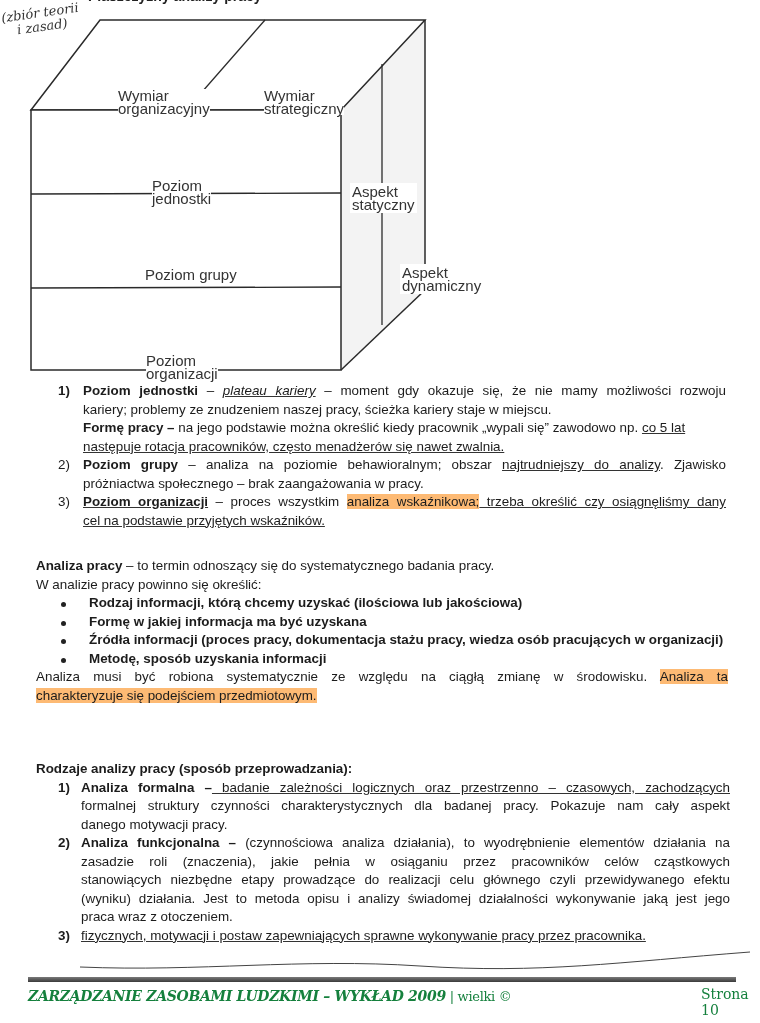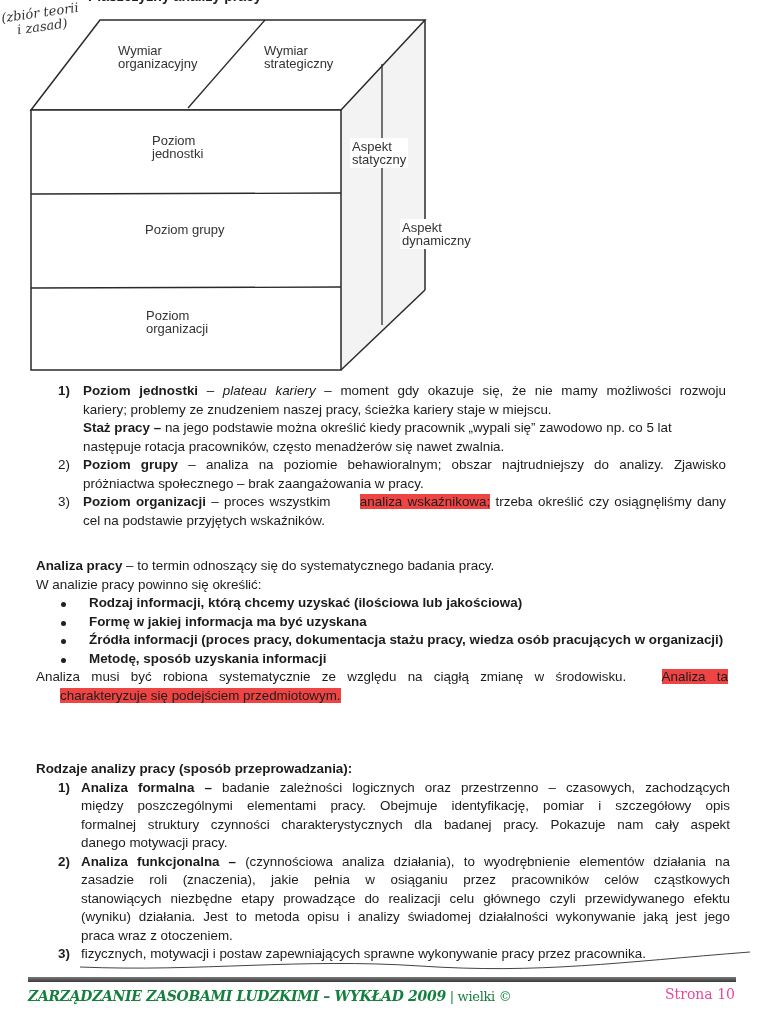--- a/index.html
+++ b/index.html
@@ -11,46 +11,46 @@
   .cut-heading {
     position:absolute; left:88px; top:-12px; font-size:14px; font-weight:bold; color:#222;
   }
   .handnote {
     position:absolute; left:2px; top:6px; font-family:"DejaVu Serif", serif; font-style:italic;
     font-size:13px; color:#333; line-height:14px; transform:rotate(-8deg);
   }
   .handnote .l2 { display:block; padding-left:14px; }
   svg.cube { position:absolute; left:0; top:0; }
   .cube-label {
-    position:absolute; font-size:13px; line-height:13px; color:#333; background:#fff;
+    position:absolute; font-size:15px; line-height:13px; color:#333; background:#fff;margin-top:45px;
   }
   .text-block { position:absolute; font-size:13.4px; line-height:18.5px; color:#1c1c1c; }
   .list-item { position:relative; }
   .num { position:absolute; font-weight:bold; }
   b { font-weight:bold; }
   .jline { display:block; text-align:justify; text-align-last:justify; white-space:nowrap; }
   .line { display:block; white-space:nowrap; }
-  .ul { text-decoration-color:#333; }
-  .hl { background:#ef4444;margin-left:24px; }
+  .ul { text-decoration:underline; text-decoration-color:#333; }
+  .hl { background:#fdba74; }
   .bullet-list { margin:0; padding:0; list-style:none; }
   .bullet-list li { position:relative; padding-left:28px; }
   .bullet-list li::before {
     content:""; position:absolute; left:0; top:8px; width:5px; height:5px; border-radius:50%; background:#222;
   }
   .footer-rule {
     position:absolute; left:28px; top:977px; width:708px; height:5px;
     background:linear-gradient(#7a7a7a,#3a3a3a);
   }
   .footer-left {
     position:absolute; left:28px; top:988px; font-family:"DejaVu Serif", serif; font-size:14px;
     font-style:italic; font-weight:bold; color:#15803d; letter-spacing:-0.3px;
   }
   .footer-left .author { font-weight:normal; font-style:normal; font-size:13px; }
   .footer-right {
-    position:absolute; left:665px; top:986px; font-family:"DejaVu Serif", serif; font-size:14px; color:#ec4899;
+    position:absolute; left:701px; top:986px; font-family:"DejaVu Serif", serif; font-size:14px; color:#15803d;
   }
   .squiggle { position:absolute; left:0; top:0; pointer-events:none; }
 </style>
 </head>
 <body>
 
 <div class="cut-heading">Płaszczyzny analizy pracy</div>
 <div class="handnote">
   <span>(zbiór teorii</span>
   <span class="l2">i zasad)</span>
@@ -94,21 +94,21 @@
 <div class="cube-label" style="left:400px;top:219px;padding:2px 2px;">
   <span>Aspekt</span><br>
   <span>dynamiczny</span>
 </div>
 
 <div class="text-block" style="left:58px;top:382px;width:668px;">
   <div class="list-item" style="padding-left:25px;">
     <span class="num" style="left:0;">1)</span>
     <span class="jline"><b>Poziom jednostki</b><span> – </span><i class="ul">plateau kariery</i><span> – moment gdy okazuje się, że nie mamy możliwości rozwoju</span></span>
     <span class="line">kariery; problemy ze znudzeniem naszej pracy, ścieżka kariery staje w miejscu.</span>
-    <span class="line"><b>Staż pracy –</b><span> na jego podstawie można określić kiedy pracownik „wypali się” zawodowo np. </span><span class="ul">co 5 lat</span></span>
+    <span class="line"><b>Formę pracy –</b><span> na jego podstawie można określić kiedy pracownik „wypali się” zawodowo np. </span><span class="ul">co 5 lat</span></span>
     <span class="line ul">następuje rotacja pracowników, często menadżerów się nawet zwalnia.</span>
   </div>
   <div class="list-item" style="padding-left:25px;">
     <span class="num" style="left:0;font-weight:normal;">2)</span>
     <span class="jline"><b>Poziom grupy</b><span> – analiza na poziomie behawioralnym; obszar </span><span class="ul">najtrudniejszy do analizy</span><span>. Zjawisko</span></span>
     <span class="line">próżniactwa społecznego – brak zaangażowania w pracy.</span>
   </div>
   <div class="list-item" style="padding-left:25px;">
     <span class="num" style="left:0;font-weight:normal;">3)</span>
     <span class="jline"><b class="ul">Poziom organizacji</b><span> – proces wszystkim </span><span class="hl">analiza wskaźnikowa;</span><span class="ul"> trzeba określić czy osiągnęliśmy dany</span></span>
@@ -127,21 +127,20 @@
   </ul>
   <span class="jline"><span>Analiza musi być robiona systematycznie ze względu na ciągłą zmianę w środowisku.</span> <span class="hl">Analiza ta</span></span>
   <span class="line"><span class="hl">charakteryzuje się podejściem przedmiotowym.</span></span>
 </div>
 
 <div class="text-block" style="left:36px;top:736px;width:694px;margin-top:24px;">
   <b class="line">Rodzaje analizy pracy (sposób przeprowadzania):</b>
   <div class="list-item" style="padding-left:45px;">
     <span class="num" style="left:22px;">1)</span>
     <span class="jline"><b>Analiza formalna –</b><span class="ul"> badanie zależności logicznych oraz przestrzenno – czasowych, zachodzących</span></span>
-    <span class="jline">między poszczególnymi elementami pracy. Obejmuje identyfikację, pomiar i szczegółowy opis</span>
     <span class="jline">formalnej struktury czynności charakterystycznych dla badanej pracy. Pokazuje nam cały aspekt</span>
     <span class="line">danego motywacji pracy.</span>
   </div>
   <div class="list-item" style="padding-left:45px;">
     <span class="num" style="left:22px;">2)</span>
     <span class="jline"><b>Analiza funkcjonalna –</b><span> (czynnościowa analiza działania), to wyodrębnienie elementów działania na</span></span>
     <span class="jline">zasadzie roli (znaczenia), jakie pełnia w osiąganiu przez pracowników celów cząstkowych</span>
     <span class="jline">stanowiących niezbędne etapy prowadzące do realizacji celu głównego czyli przewidywanego efektu</span>
     <span class="jline">(wyniku) działania. Jest to metoda opisu i analizy świadomej działalności wykonywanie jaką jest jego</span>
     <span class="line">praca wraz z otoczeniem.</span>

